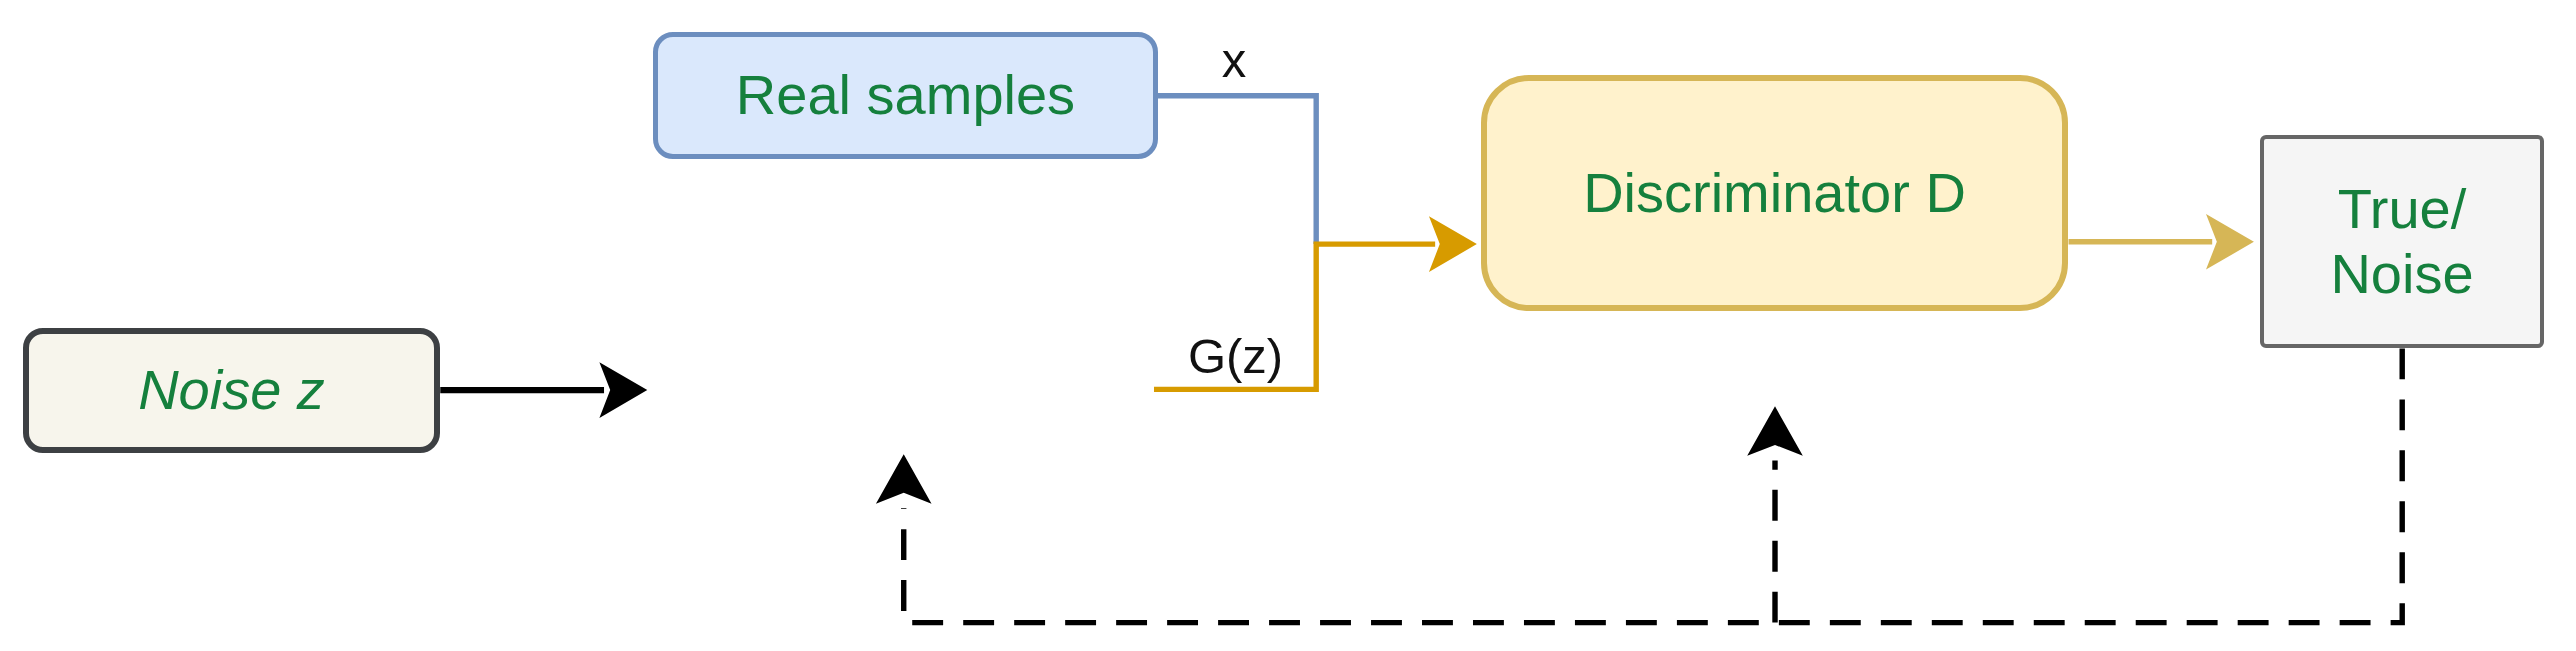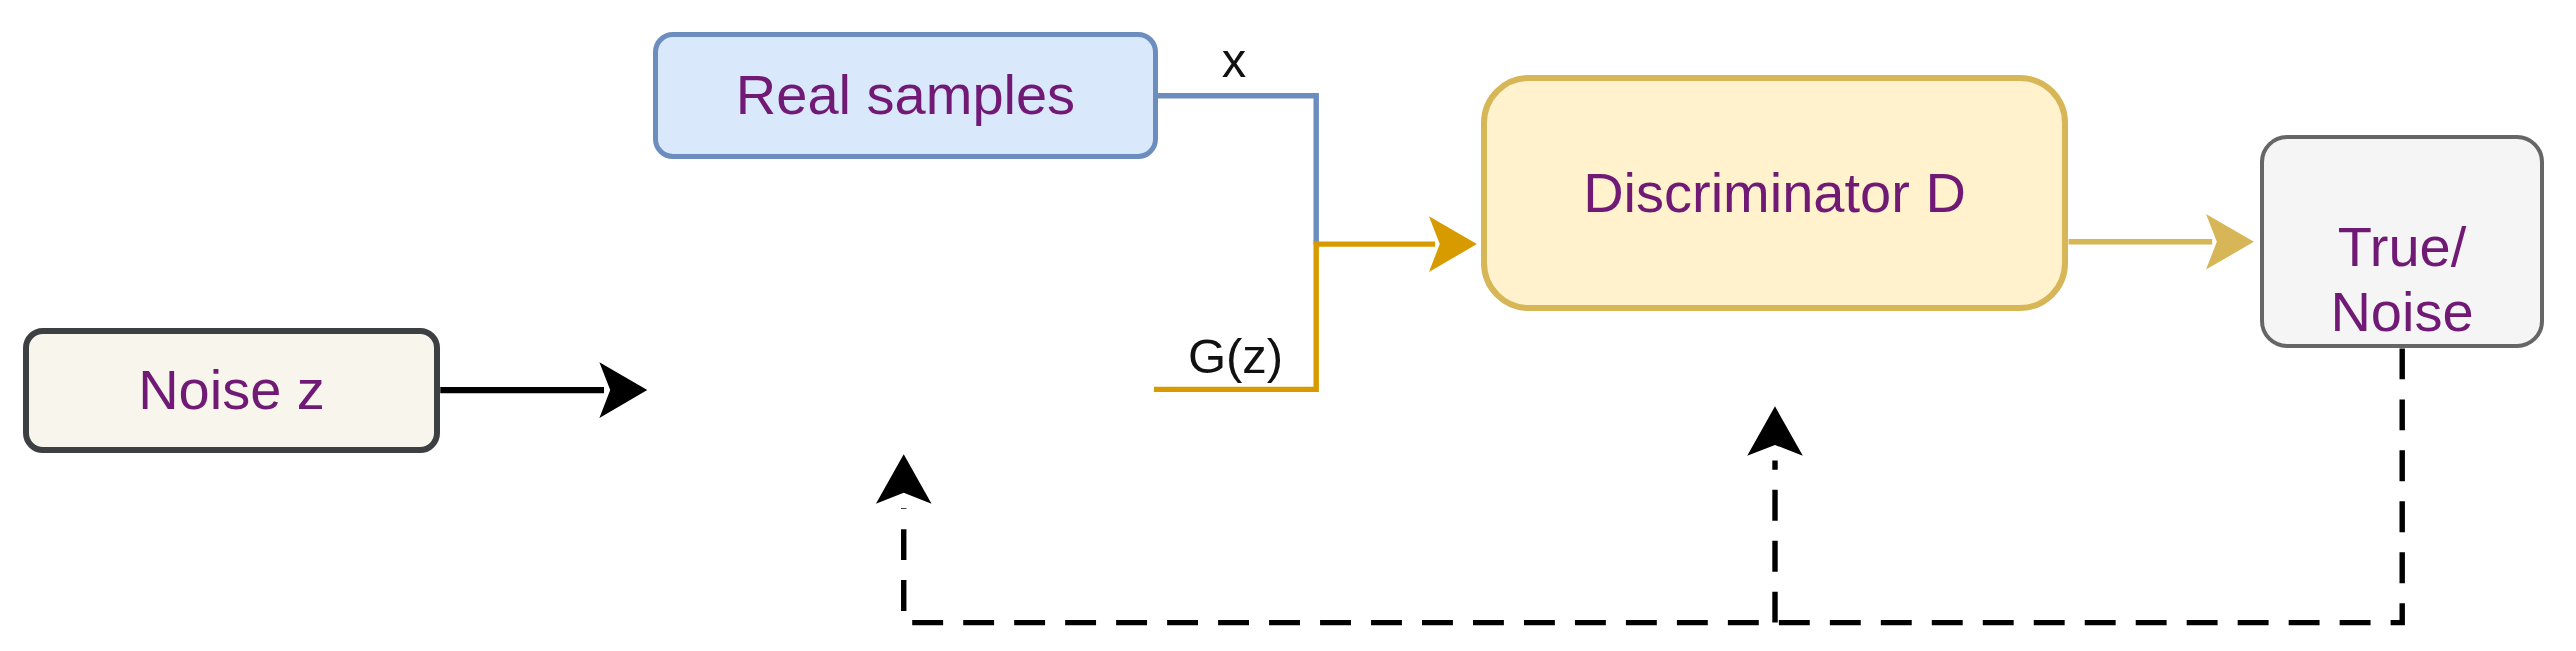--- a/index.html
+++ b/index.html
@@ -20,32 +20,33 @@
     left: 0; top: 0;
     width: 2576px;
     height: 652px;
   }
   .node {
     position: absolute;
     display: flex;
     align-items: center;
     justify-content: center;
     box-sizing: border-box;
-    color: #701a75;
+    color: #15803d;
     font-size: 56px;
     line-height: 1.15;
     text-align: center;
     border-style: solid;
     background: #ffffff;
   }
   .node-noise {
     left: 23px; top: 328px;
     width: 417px; height: 125px;
     border-width: 6.2px;
     border-radius: 20px;
+    font-style: italic;
   }
   .node-real {
     left: 653px; top: 32px;
     width: 505px; height: 127px;
     border-width: 5.4px;
     border-radius: 20px;
   }
   .node-generator {
     left: 653px; top: 326px;
     width: 502px; height: 127px;
@@ -55,22 +56,21 @@
   .node-discriminator {
     left: 1481px; top: 75px;
     width: 587px; height: 236px;
     border-width: 6.2px;
     border-radius: 48px;
   }
   .node-output {
     left: 2260px; top: 135px;
     width: 284px; height: 213px;
     border-width: 4.6px;
-    border-radius: 27px;
-    align-items: flex-end;
+    border-radius: 6px;
   }
   .edge-label {
     position: absolute;
     display: flex;
     align-items: center;
     justify-content: center;
     color: #111111;
     font-size: 49px;
     line-height: 1;
   }

